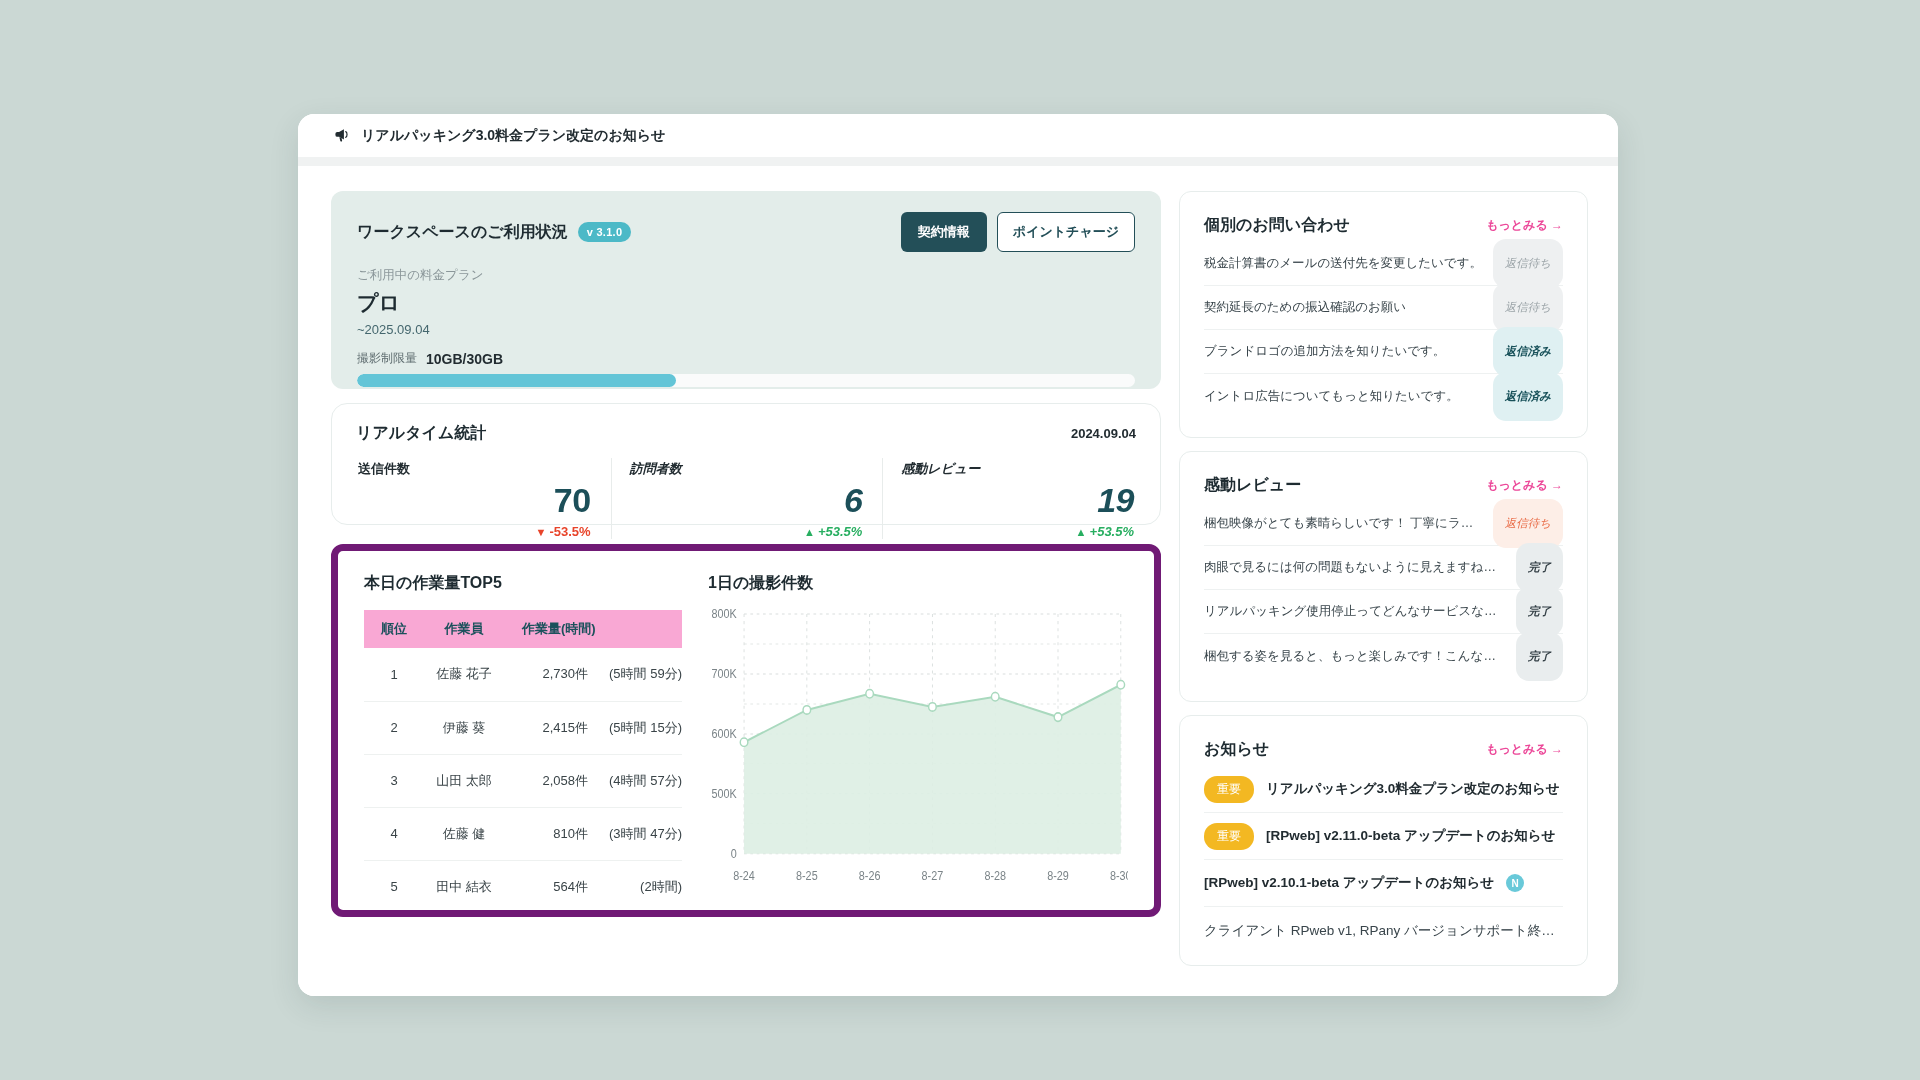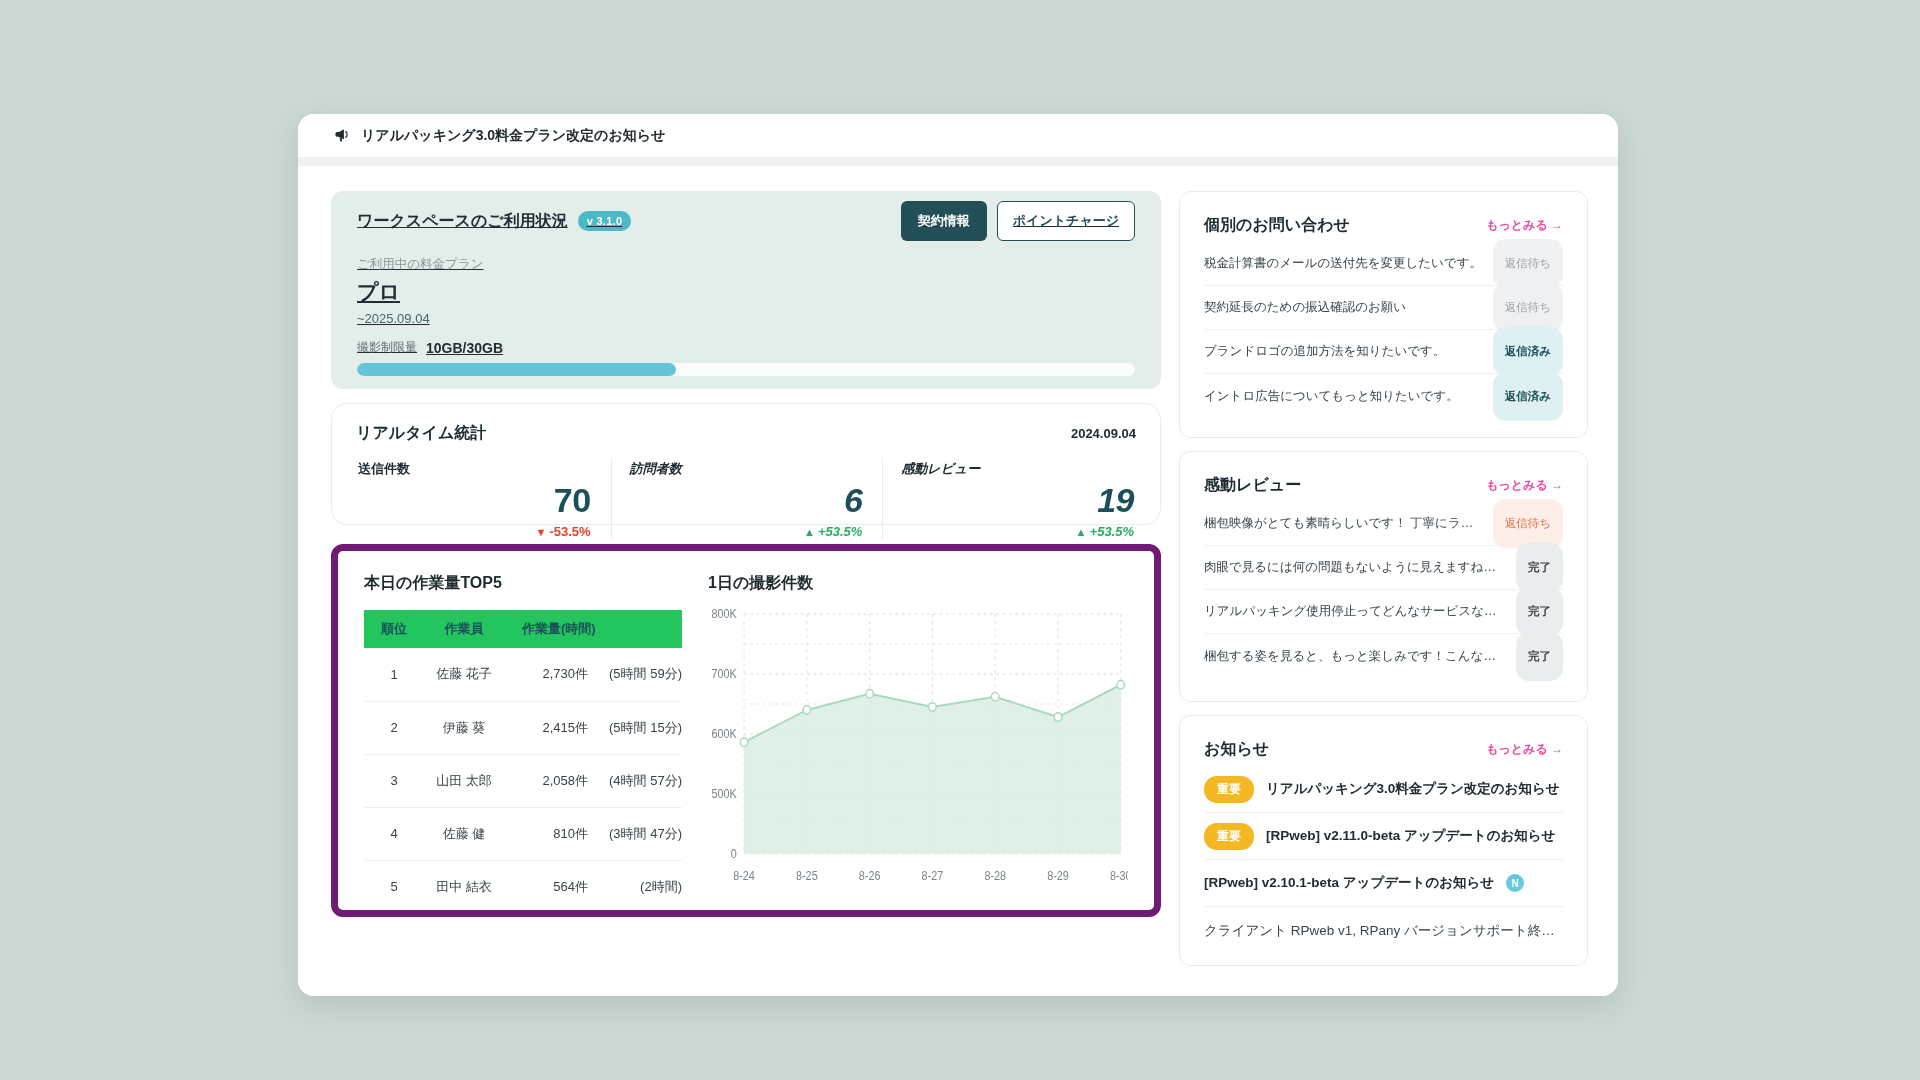--- a/index.html
+++ b/index.html
@@ -19,21 +19,21 @@
   }
   
   .topbar { height:43px; flex:none; background:#fff; display:flex; align-items:center; gap:10px; padding:0 36px; }
   .topbar-title { font-size:14px; font-weight:600; color:#222c31; }
   .band { height:9px; flex:none; background:#f0f2f2; }
   .main { flex:1; background:#fff; padding:25px 30px 0 33px; display:flex; gap:18px; align-items:flex-start; }
   .col-left { width:830px; flex:none; }
   .col-right { flex:1; min-width:0; display:flex; flex-direction:column; gap:13px; }
 
   
-  .ws-card { background:#e3edea; border-radius:12px; padding:10px 26px; height:198px;text-decoration:underline; }
+  .ws-card { background:#e3edea; border-radius:12px; padding:21px 26px; height:198px; }
   .ws-head { display:flex; align-items:center; }
   .ws-title { font-size:16px; font-weight:bold; color:#1e2b31; }
   .ver-badge { margin-left:10px; background:var(--accent-teal); color:#fff; font-size:11px; font-weight:bold; padding:4px 9px; border-radius:11px; letter-spacing:.3px; }
   .ws-buttons { margin-left:auto; display:flex; gap:10px; }
   .btn-dark { background:var(--dark-teal); color:#fff; font-size:13px; font-weight:bold; padding:10px 17px; border-radius:6px; border:none; cursor:pointer; }
   .btn-outline { background:#fff; color:var(--dark-teal); font-size:13px; font-weight:bold; padding:10px 15px; border-radius:6px; border:1.5px solid var(--dark-teal); cursor:pointer; }
   .ws-info { display:flex; margin-top:15px; }
   .ws-info-col1 { width:387px; flex:none; }
   .info-label { font-size:12.5px; color:#8b979a; }
   .info-value { font-size:21px; font-weight:bold; color:#1e2b31; margin-top:5px; }
@@ -60,21 +60,21 @@
   .delta-up { color:var(--positive); }
   .delta-up::before { content:"▲ "; font-size:11px; }
   .delta-down { color:var(--negative); }
   .delta-down::before { content:"▼ "; font-size:11px; }
 
   
   .top5-card { margin-top:19px; border:7px solid #701a75; border-radius:12px; padding:22px 26px; height:373px; background:#fff; display:flex; gap:26px; }
   .table-sec { width:318px; flex:none; }
   .sec-title { font-size:16px; font-weight:bold; color:#1e2b31; }
   table { margin-top:16px; border-collapse:collapse; width:100%; }
-  thead th { background:#22c55e; font-size:13px; font-weight:bold; color:#1c515c; height:38px; }
+  thead th { background:#f9a8d4; font-size:13px; font-weight:bold; color:#1c515c; height:38px; }
   th.col-rank { width:60px; } th.col-name { width:80px; }
   th.col-amount { text-align:left; padding-left:18px; }
   tbody td { height:53px; border-bottom:1px solid #eef1f0; font-size:13px; color:#3a4448; }
   tbody tr:last-child td { border-bottom:none; }
   td.rank, td.name { text-align:center; }
   td.amount { padding-left:6px; }
   .amount-inner { display:flex; }
   .cnt { flex:1; text-align:right; }
   .time { width:94px; text-align:right; }
   .chart-sec { flex:1; min-width:0; }
@@ -83,28 +83,28 @@
   
   .side-card { border:1px solid #e7edec; border-radius:12px; padding:18px 24px 4px; background:#fff; }
   .card-inquiries { height:247px; } .card-reviews { height:251px; } .card-notices { height:251px; }
   .side-head { display:flex; justify-content:space-between; align-items:center; padding:5px 0 6px; }
   .side-title { font-size:16px; font-weight:bold; color:#1e2b31; }
   .more-link { font-size:12px; font-weight:bold; color:#ec4899; cursor:pointer; background:none; border:none;margin-left:12px; }
   .more-link::after { content:" →"; font-weight:normal; }
   .item { display:flex; align-items:center; justify-content:space-between; gap:10px; height:44px; border-bottom:1px solid #eef1f1; }
   .item:last-child { border-bottom:none; }
   .item-text { font-size:12.5px; color:#39454b; white-space:nowrap; overflow:hidden; text-overflow:ellipsis;text-align:right; }
-  .badge { flex:none; font-size:11.5px; padding:17px 12px; border-radius:13px; white-space:nowrap; }
+  .badge { flex:none; font-size:11.5px; padding:17px 12px; border-radius:13px; white-space:nowrap;font-style:italic; }
   .badge.waiting { background:#eef0f1; color:#9aa3a7; }
   .badge.answered { background:#dff0f2; color:var(--status-answered); font-weight:bold; }
   .badge.review-waiting { background:#fdeee7; color:var(--status-review-waiting); }
   .badge.done { background:#e9edee; color:#333f45; font-weight:bold; }
   .notice-item { display:flex; align-items:center; gap:12px; height:47px; border-bottom:1px solid #eef1f1; }
   .notice-item:last-child { border-bottom:none; }
-  .imp-badge { background:var(--badge-important); color:#fff; font-size:12px; font-weight:bold; padding:5px 13px; border-radius:13px; flex:none; }
+  .imp-badge { background:var(--badge-important); color:#fff; font-size:12px; font-weight:normal; padding:5px 13px; border-radius:13px; flex:none; }
   .notice-text { font-size:13.5px; color:#39454b; white-space:nowrap; overflow:hidden; text-overflow:ellipsis; }
   .notice-text.bold { font-weight:bold; color:#222c31; }
   .n-badge { width:18px; height:18px; border-radius:50%; background:var(--badge-new); color:#fff; font-size:10px; font-weight:bold; display:inline-flex; align-items:center; justify-content:center; flex:none; }
   .chart-ylabel, .chart-xlabel { font-size:12px; fill:#7b8488; }
 </style>
 </head>
 <body>
 
 <div class="window">
 

